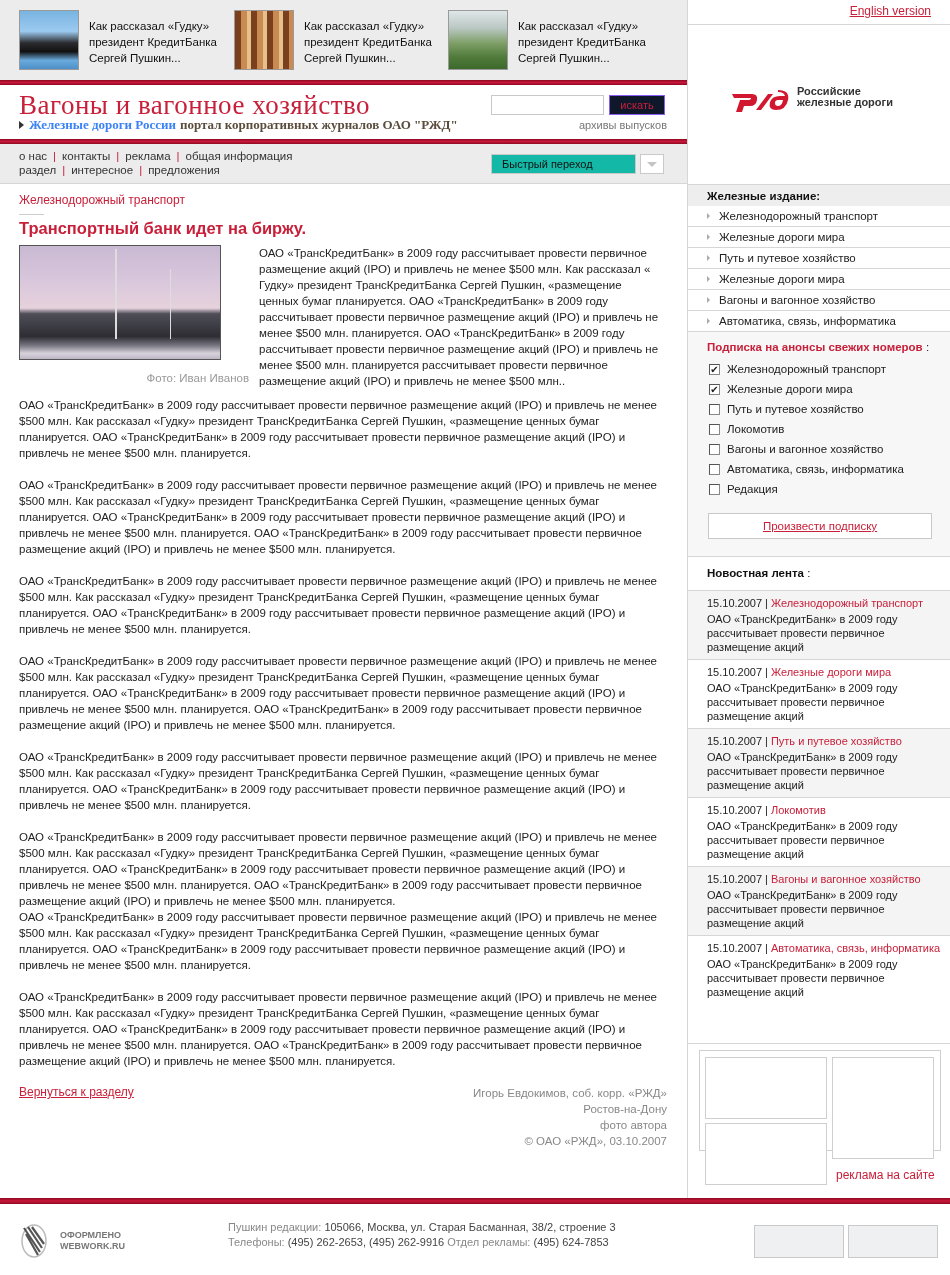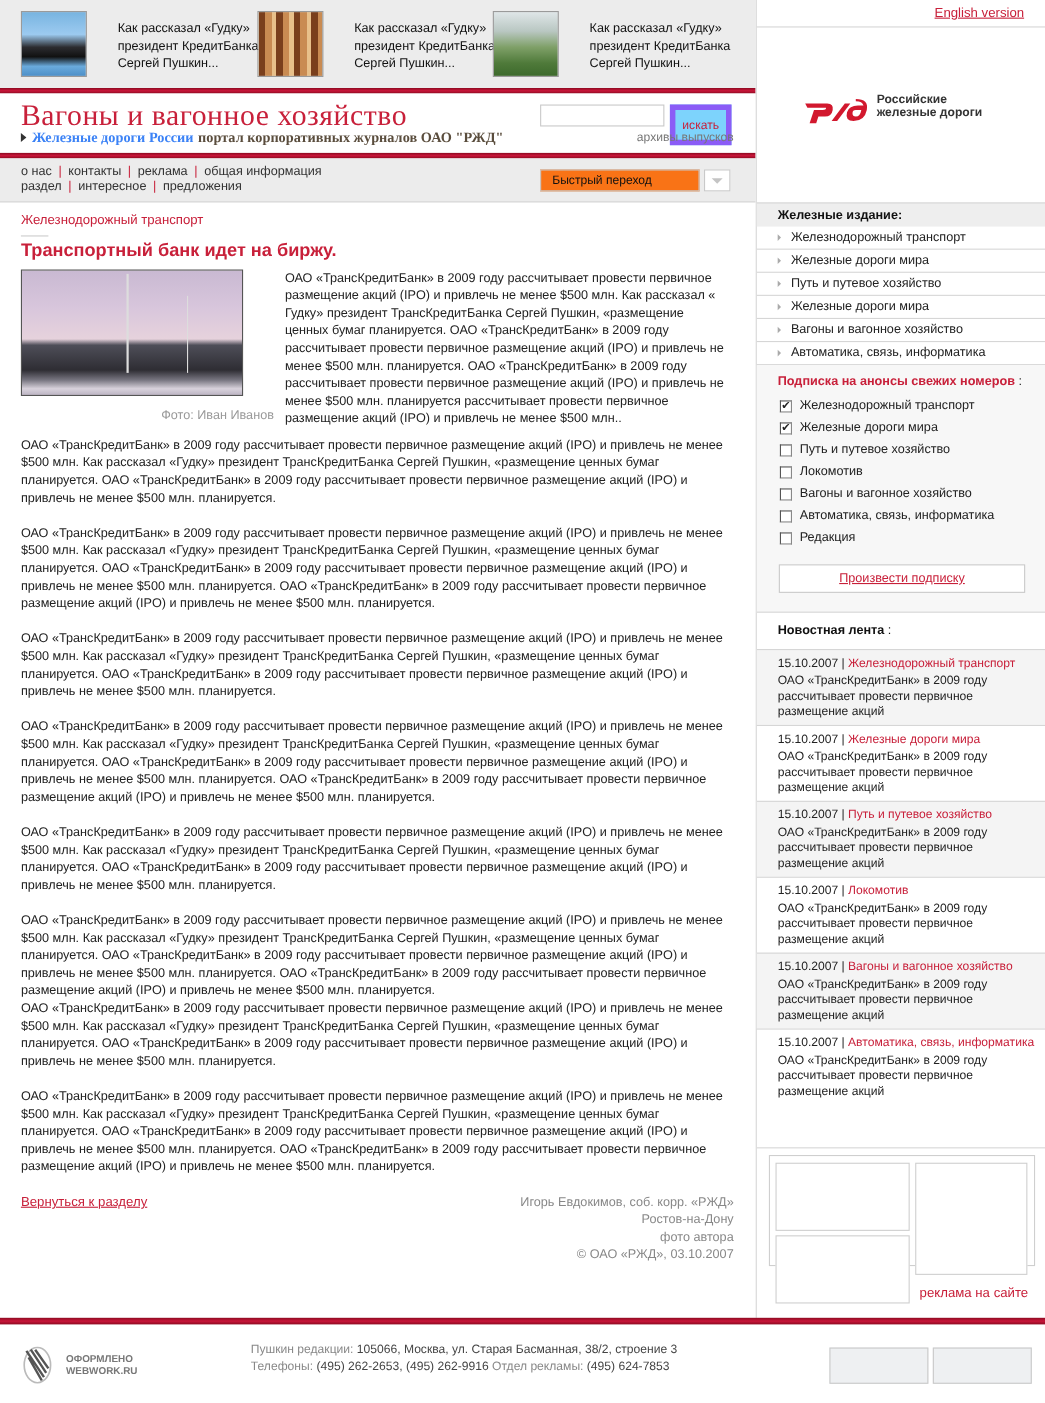--- a/index.html
+++ b/index.html
@@ -5,41 +5,41 @@
   * { box-sizing: border-box; margin: 0; padding: 0; }
   html, body { width: 950px; height: 1275px; background: #fff; overflow: hidden; }
   body { font-family: "Liberation Sans", "DejaVu Sans", sans-serif; font-size: 12px; color: #222; position: relative; }
   a { color: #c8203a; }
 
   
   #left { position: absolute; left: 0; top: 0; width: 687px; height: 1198px; }
   #promo { position: absolute; left: 0; top: 0; width: 687px; height: 80px; background: #ececec; }
   .promo-item { position: absolute; top: 10px; height: 60px; display: flex; }
   .promo-thumb { width: 60px; height: 60px; border: 1px solid #9a9a9a; flex: none; }
-  .promo-text { margin-left: 28px; margin-top: 8px; font-size: 11.5px; line-height: 16px; color: #111; width: 140px; }
+  .promo-text { margin-left: 10px; margin-top: 8px; font-size: 11.5px; line-height: 16px; color: #111; width: 140px; }
   .thumb1 { background: linear-gradient(180deg,#78b4e0 0%,#9ccaf0 35%,#2c2c30 55%,#111 70%,#6aaadc 85%,#4d90c8 100%); }
   .thumb2 { background: repeating-linear-gradient(90deg,#7a3f1c 0 6px,#c98b52 6px 12px,#e8c08a 12px 16px); }
   .thumb3 { background: linear-gradient(180deg,#dfe6e8 0%,#b9c7c2 30%,#7fa068 55%,#4f7a3a 80%,#3d6a2c 100%); }
 
   .redbar { position: absolute; left: 0; height: 5px; background: linear-gradient(180deg,#8d0a21,#c9163a 50%,#8d0a21); }
 
   #masthead { position: absolute; left: 0; top: 85px; width: 687px; height: 54px; background: #fff; }
   #site-title { position: absolute; left: 19px; top: 5px; font-family: "Liberation Serif","DejaVu Serif",serif; font-size: 27px; color: #c8203a; letter-spacing: 0.5px; }
   #site-sub { position: absolute; left: 19px; top: 32px; font-family: "Liberation Serif","DejaVu Serif",serif; font-weight: bold; font-size: 13px; color: #5a4d3d; display: flex; align-items: center; }
   #site-sub .arrow { width: 0; height: 0; border-left: 5px solid #333; border-top: 4px solid transparent; border-bottom: 4px solid transparent; margin-right: 5px; }
   #site-sub .rzd { color: #3b82f6; margin-right: 4px; }
   #search-input { position: absolute; left: 491px; top: 10px; width: 113px; height: 20px; border: 1px solid #c9c9c9; background: #fff; }
-  #search-button { position: absolute; left: 609px; top: 10px; width: 56px; height: 37px; border: 5px solid #8b5cf6; background: #7dd3fc; color: #c8203a; font-size: 11px; display: flex; align-items: center; justify-content: center; }
+  #search-button { position: absolute; left: 609px; top: 10px; width: 56px; height: 20px; border: 1px solid #8b5cf6; background: #0f172a; color: #c8203a; font-size: 11px; display: flex; align-items: center; justify-content: center; }
   #archives-link { position: absolute; right: 20px; top: 34px; font-size: 11px; color: #777; text-decoration: none; }
 
   #navbar { position: absolute; left: 0; top: 144px; width: 687px; height: 40px; background: #ececec; border-bottom: 1px solid #d6d6d6; }
   .navrow { position: absolute; left: 19px; font-size: 11.5px; color: #333; display: flex; }
   .navrow .sep { color: #c8203a; margin: 0 6px; }
   .navrow span.lnk { color: #333; }
-  #quickjump { position: absolute; left: 491px; top: 10px; width: 145px; height: 20px; border: 1px solid #c9c9c9; background: #f97316; font-size: 11px; padding-left: 10px; line-height: 18px; color: #111; }
+  #quickjump { position: absolute; left: 491px; top: 10px; width: 145px; height: 20px; border: 1px solid #c9c9c9; background: #14b8a6; font-size: 11px; padding-left: 10px; line-height: 18px; color: #111; }
   #quickjump-btn { position: absolute; left: 640px; top: 10px; width: 24px; height: 20px; border: 1px solid #c9c9c9; background: #fff; display: flex; align-items: center; justify-content: center; }
   #quickjump-btn .tri { width: 0; height: 0; border-left: 5px solid transparent; border-right: 5px solid transparent; border-top: 5px solid #c4c4c4; }
 
   
   #article { position: absolute; left: 19px; top: 193px; width: 640px; }
   #rubric { font-size: 12px; color: #c8203a; }
   #rubric-rule { width: 25px; height: 1px; background: #ccc; margin-top: 7px; }
   #article-title { margin-top: 4px; font-size: 16.5px; font-weight: bold; color: #c8203a; }
   #lead-wrap { margin-top: 7px; display: flex; }
   #photo-block { width: 230px; flex: none; text-align: right; }

